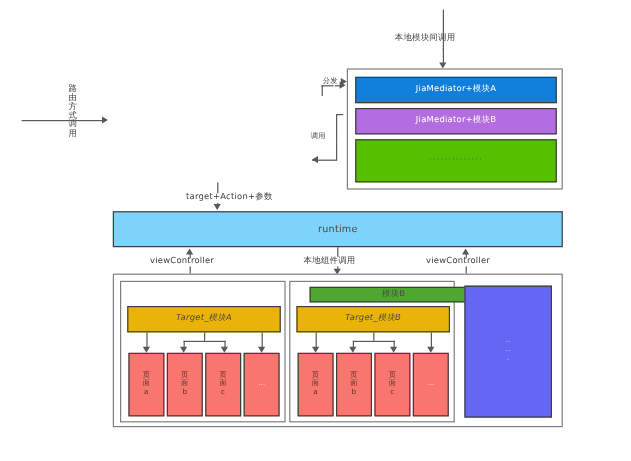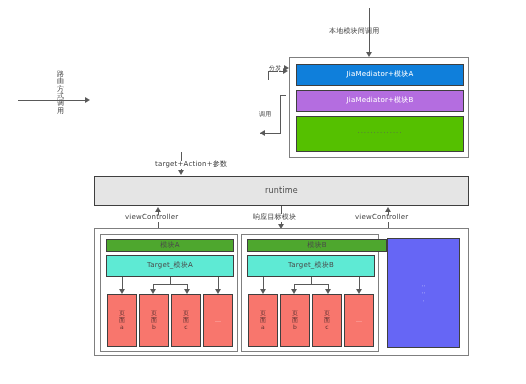--- a/index.html
+++ b/index.html
@@ -48,23 +48,23 @@
   }
 
   
   .c-peach   { background: #fac090; }
   .c-orange  { background: #f79646; }
   .c-dorange { background: #c55a11; color: #ffe9d6; }
   .c-white   { background: #ffffff; }
   .c-blue    { background: #0f7fdb; color: #ffffff; }
   .c-purple  { background: #b46de0; color: #ffffff; }
   .c-green   { background: #55c000; }
-  .c-mint    { background: #e5e5e5; }
+  .c-mint    { background: #7dd3fc; }
   .c-dgreen  { background: #4ea72e; }
-  .c-lgreen  { background: #5eead4; }
+  .c-lgreen  { background: #eab308; font-style: italic; }
   .c-red     { background: #f8766d; }
   .c-indigo  { background: #6666f5; }
 
   
   .label {
     font-size: 7px;
     color: #404040;
     white-space: nowrap;
     line-height: 1.2;
     letter-spacing: .2px;
@@ -164,34 +164,33 @@
   <div class="arw-d" style="left:178px; top:170px;"></div>
 
   <div class="abs box c-mint" style="left:94px; top:176px; width:375px; height:30px; font-size:8px;">runtime</div>
 
   <div class="arw-u" style="left:155px; top:207px;"></div>
   <div class="ln-v" style="left:158px; top:211px; height:4px;"></div>
   <div class="abs label" style="left:125px; top:213px;">viewController</div>
   <div class="ln-v" style="left:158px; top:222px; height:8px;"></div>
 
   <div class="ln-v" style="left:281px; top:206px; height:8px;"></div>
-  <div class="abs label" style="left:253px; top:213px;">响应目标模块</div>
+  <div class="abs label" style="left:253px; top:213px;">本地组件调用</div>
   <div class="ln-v" style="left:281px; top:222px; height:4px;"></div>
   <div class="arw-d" style="left:278px; top:224px;"></div>
 
   <div class="arw-u" style="left:385px; top:207px;"></div>
   <div class="ln-v" style="left:388px; top:211px; height:4px;"></div>
   <div class="abs label" style="left:355px; top:213px;">viewController</div>
   <div class="ln-v" style="left:388px; top:222px; height:8px;"></div>
 
   <div class="abs container" style="left:94px; top:228px; width:375px; height:128px;">
 
     <div class="abs container-inner" style="left:5px; top:5px; width:138px; height:118px;">
 
-      <div class="abs box c-dgreen" style="left:5px; top:4px; width:128px; height:13px;">模块A</div>
 
       <div class="abs box c-lgreen" style="left:5px; top:20px; width:128px; height:22px;">Target_模块A</div>
 
       <div class="ln-v" style="left:21px; top:42px; height:15px;"></div>
       <div class="arw-d" style="left:18px; top:54px;"></div>
 
       <div class="ln-v" style="left:69px; top:42px; height:7px;"></div>
       <div class="ln-h" style="left:52px; top:49px; width:35px;"></div>
       <div class="ln-v" style="left:52px; top:49px; height:8px;"></div>
       <div class="arw-d" style="left:49px; top:54px;"></div>
@@ -210,21 +209,21 @@
       <div class="abs box c-red" style="left:70px; top:59px; width:30px; height:53px;">
         <span class="vtext">页面c</span>
       </div>
       <div class="abs box c-red" style="left:102px; top:59px; width:30px; height:53px;">
         <span class="dots-v">…</span>
       </div>
     </div>
 
     <div class="abs container-inner" style="left:146px; top:5px; width:138px; height:118px;">
 
-      <div class="abs box c-dgreen" style="left:5px; top:4px; width:140px; height:13px;">模块B</div>
+      <div class="abs box c-dgreen" style="left:16px; top:4px; width:140px; height:13px;">模块B</div>
 
       <div class="abs box c-lgreen" style="left:5px; top:20px; width:128px; height:22px;">Target_模块B</div>
 
       <div class="ln-v" style="left:21px; top:42px; height:15px;"></div>
       <div class="arw-d" style="left:18px; top:54px;"></div>
 
       <div class="ln-v" style="left:69px; top:42px; height:7px;"></div>
       <div class="ln-h" style="left:52px; top:49px; width:35px;"></div>
       <div class="ln-v" style="left:52px; top:49px; height:8px;"></div>
       <div class="arw-d" style="left:49px; top:54px;"></div>

